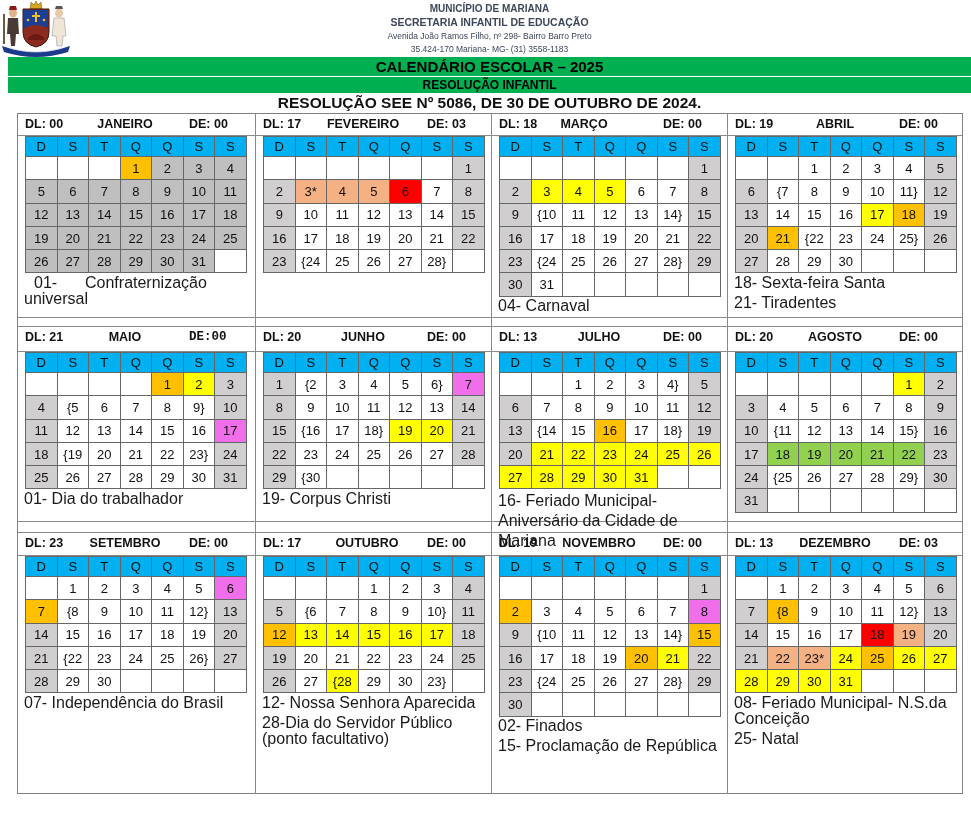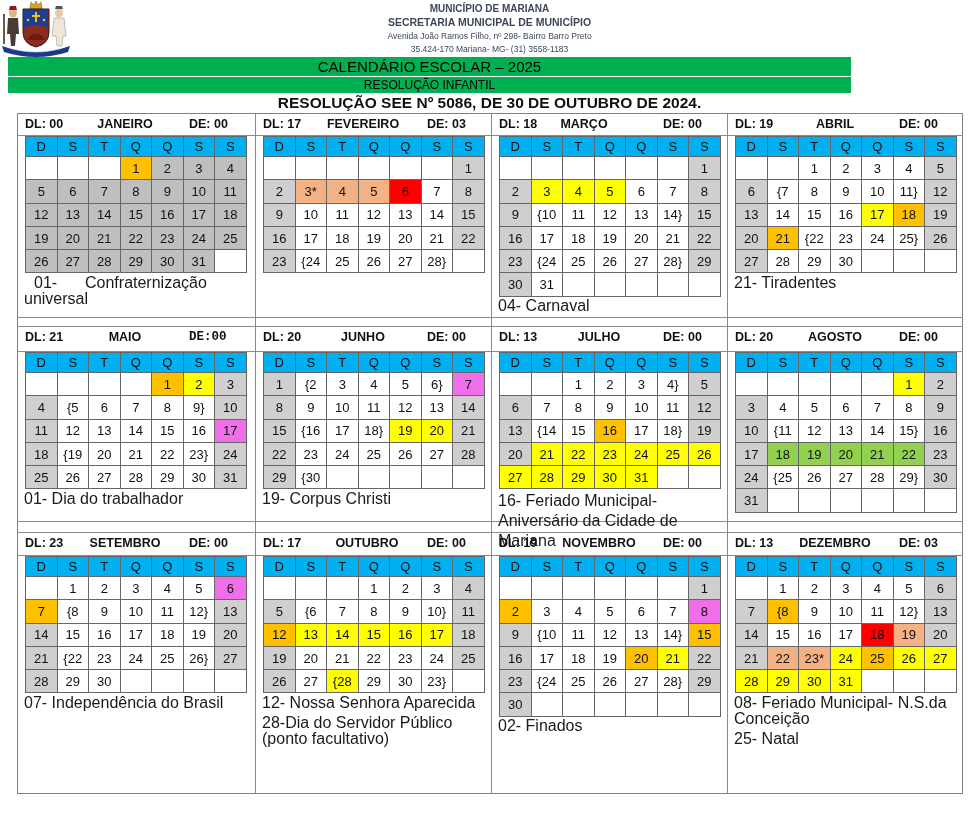--- a/index.html
+++ b/index.html
@@ -8,21 +8,21 @@
     background:#ffffff; font-family:"Liberation Sans", sans-serif; color:#111;
   }
   .abs { position:absolute; }
   
   #logo { left:0; top:0; width:72px; height:57px; }
   .hdr-line { position:absolute; left:8px; width:963px; text-align:center; color:#3d475a; white-space:nowrap; }
   #h-muni { top:3px; font-size:10px; font-weight:bold; }
   #h-secr { top:16px; font-size:10.5px; font-weight:bold; }
   #h-addr { top:31px; font-size:8.5px; }
   #h-cont { top:44px; font-size:8.5px; }
-  .band { position:absolute; left:8px; width:843px; background:#00B050; text-align:center; color:#000; font-weight:normal; white-space:nowrap; }
+  .band { position:absolute; left:8px; width:963px; background:#00B050; text-align:center; color:#000; font-weight:bold; white-space:nowrap; }
   #band-title { top:57px; height:19px; line-height:20px; font-size:15px; }
   #band-sub { top:77px; height:16px; line-height:16px; font-size:12px; }
   #resolution { position:absolute; left:8px; width:963px; top:94px; text-align:center; font-size:15.5px; font-weight:bold; white-space:nowrap; }
 
   
   #frame { position:absolute; left:17px; top:113px; width:944px; height:679px; border:1px solid #808080; }
   .vline { position:absolute; width:1px; background:#8a8a8a; top:113px; height:681px; }
   .hline { position:absolute; height:1px; background:#8a8a8a; left:17px; width:946px; }
 
   .month-head { position:absolute; font-size:12.5px; font-weight:bold; white-space:nowrap; }
@@ -58,21 +58,21 @@
     <rect x="35" y="12" width="2" height="10" fill="#f0c020"></rect>
     <rect x="32" y="15" width="8" height="2" fill="#f0c020"></rect>
     <circle cx="28" cy="20" r="1.3" fill="#f0c020"></circle>
     <circle cx="44" cy="20" r="1.3" fill="#f0c020"></circle>
     <path d="M28 38 Q36 30 44 38 L44 40 L28 40 Z" fill="#6e1a14"></path>
     <path d="M2 46 Q36 58 70 46 L68 52 Q36 62 4 52 Z" fill="#1c3a8a"></path>
     <path d="M10 48 Q36 56 62 48" stroke="#c8d0e8" stroke-width="1" fill="none" stroke-dasharray="2 1"></path>
   </svg>
 </div>
 <div id="h-muni" class="hdr-line">MUNICÍPIO DE MARIANA</div>
-<div id="h-secr" class="hdr-line">SECRETARIA MUNICIPAL DE MUNICÍPIO</div>
+<div id="h-secr" class="hdr-line">SECRETARIA INFANTIL DE EDUCAÇÃO</div>
 <div id="h-addr" class="hdr-line">Avenida João Ramos Filho, nº 298- Bairro Barro Preto</div>
 <div id="h-cont" class="hdr-line">35.424-170 Mariana- MG- (31) 3558-1183</div>
 
 <div id="band-title" class="band">CALENDÁRIO ESCOLAR – 2025</div>
 <div id="band-sub" class="band">RESOLUÇÃO INFANTIL</div>
 <div id="resolution">RESOLUÇÃO SEE Nº 5086, DE 30 DE OUTUBRO DE 2024.</div>
 
 <div id="frame"></div>
 <div class="vline" style="left:255px"></div>
 <div class="vline" style="left:491px"></div>
@@ -297,20 +297,21 @@
         <div class="day" style="background: rgb(208, 206, 206);">26</div>
         <div class="day" style="background: rgb(208, 206, 206);">27</div>
         <div class="day">28</div>
         <div class="day">29</div>
         <div class="day">30</div>
         <div class="day"></div>
         <div class="day"></div>
         <div class="day"></div>
       </div>
       <div class="notes" style="left:734px;top:274.5px;">
+        <div class="note"><span class="nt">18- Sexta-feira Santa</span></div>
         <div class="note"><span class="nt">21- Tiradentes</span></div>
       </div>
     </div>
     <div class="month" style="position:absolute;left:0;top:0;">
       <div class="month-head" style="left:17px;top:330px;width:236px;height:25px;">
         <span class="mh-dl" style="left:8px;">DL: 21</span>
         <span class="mh-name" style="left:50px;">MAIO</span>
         <span class="mh-de" style="left:172px;font-family:Liberation Mono, monospace;">DE:00</span>
       </div>
       <div class="grid" style="left:25px;top:352px;">
@@ -689,20 +690,21 @@
         <div class="day" style="background: rgb(208, 206, 206);">30</div>
         <div class="day"></div>
         <div class="day"></div>
         <div class="day"></div>
         <div class="day"></div>
         <div class="day"></div>
         <div class="day"></div>
       </div>
       <div class="notes" style="left:498px;top:717.8px;">
         <div class="note"><span class="nt">02- Finados</span></div>
+        <div class="note"><span class="nt">15- Proclamação de República</span></div>
       </div>
     </div>
     <div class="month" style="position:absolute;left:0;top:0;">
       <div class="month-head" style="left:727px;top:536px;width:236px;height:23px;">
         <span class="mh-dl" style="left:8px;">DL: 13</span>
         <span class="mh-name" style="left:50px;">DEZEMBRO</span>
         <span class="mh-de" style="left:172px;">DE: 03</span>
       </div>
       <div class="grid" style="left:735px;top:556px;">
         <div class="dow">D</div>

